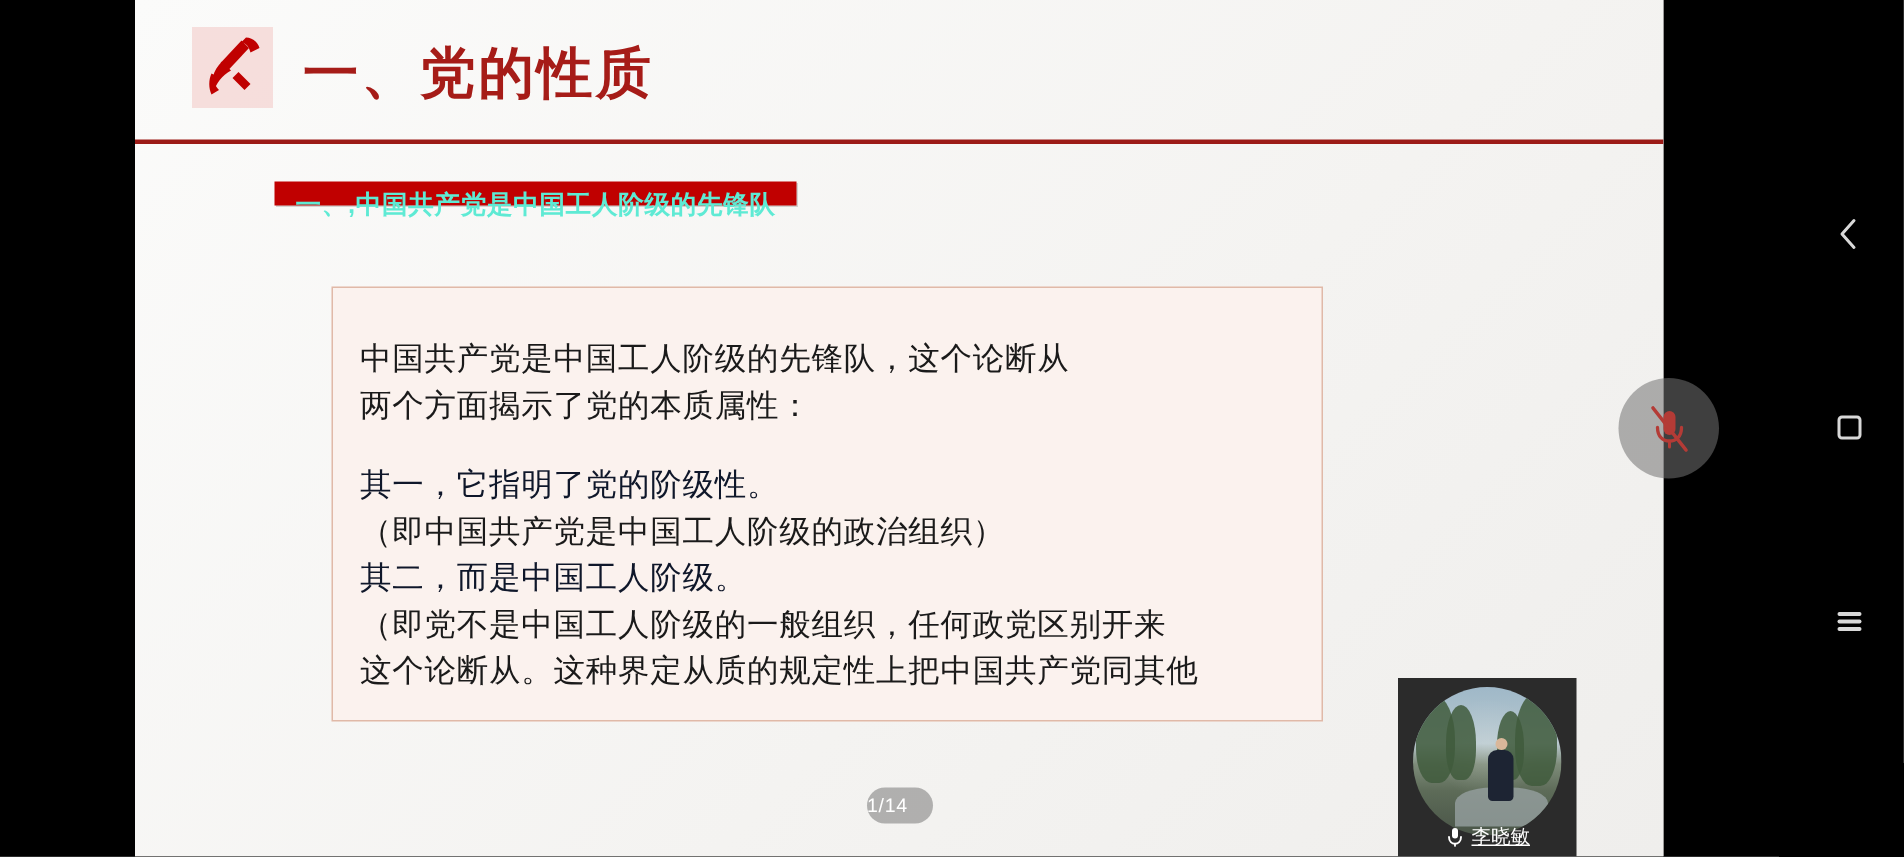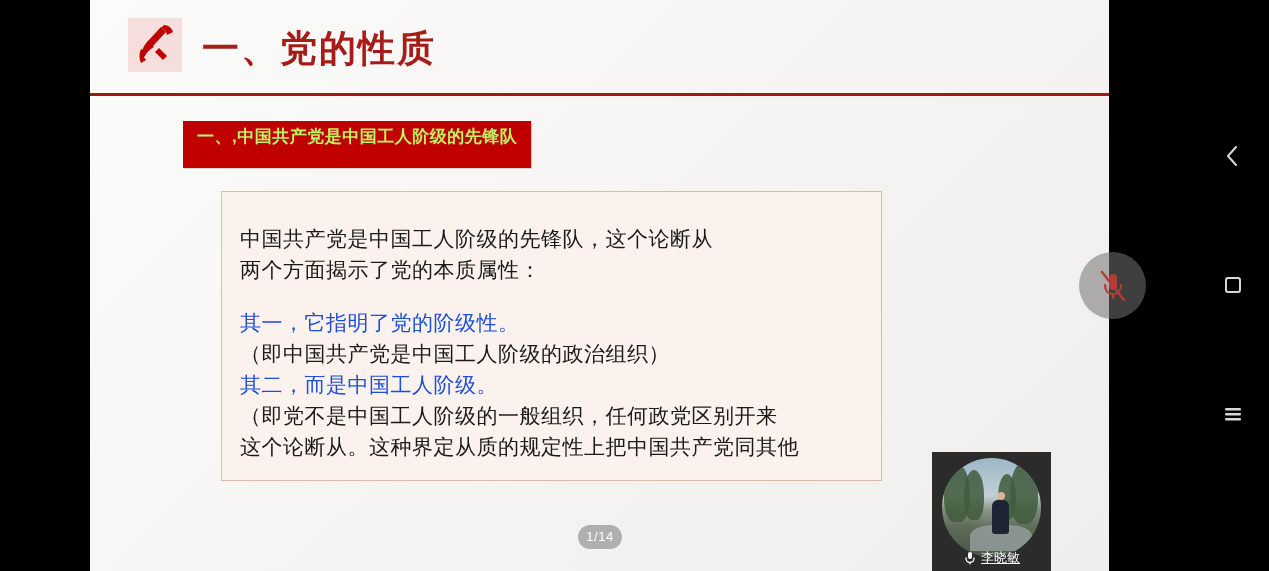--- a/index.html
+++ b/index.html
@@ -61,23 +61,23 @@
     width: 1019px;
     height: 3px;
     background: #9c1b17;
   }
 
   
   .banner {
     position: absolute;
     left: 93px;
     top: 121px;
-    height: 47px;
+    height: 16px;
     background: #c00000;
-    color: #bef264;
+    color: #5eead4;
     font-size: 17px;
     font-weight: bold;
     line-height: 31px;
     padding: 0 14px;
     letter-spacing: 0.5px;
     white-space: nowrap;
     box-shadow: 1px 1px 0 rgba(0,0,0,0.15);
   }
 
   
@@ -94,39 +94,39 @@
   }
   .para {
     font-family: "DejaVu Serif", serif;
     font-size: 21px;
     line-height: 31px;
     color: #1a1a1a;
     margin: 0;
     letter-spacing: 0.5px;
   }
   .para.red {
-    color: #1d4ed8;
+    color: #0f172a;
   }
   .gap {
     height: 22px;
   }
 
   
   .page-indicator {
     position: absolute;
     left: 488px;
     top: 525px;
     width: 44px;
     height: 24px;
     border-radius: 12px;
     background: rgba(120,120,120,0.55);
     color: #ffffff;
     font-size: 13px;
     line-height: 24px;
-    text-align: center;
+    text-align: left;
     letter-spacing: 0.5px;
   }
 
   
   .right-rail {
     position: absolute;
     right: 0;
     top: 0;
     width: 160px;
     height: 571px;

